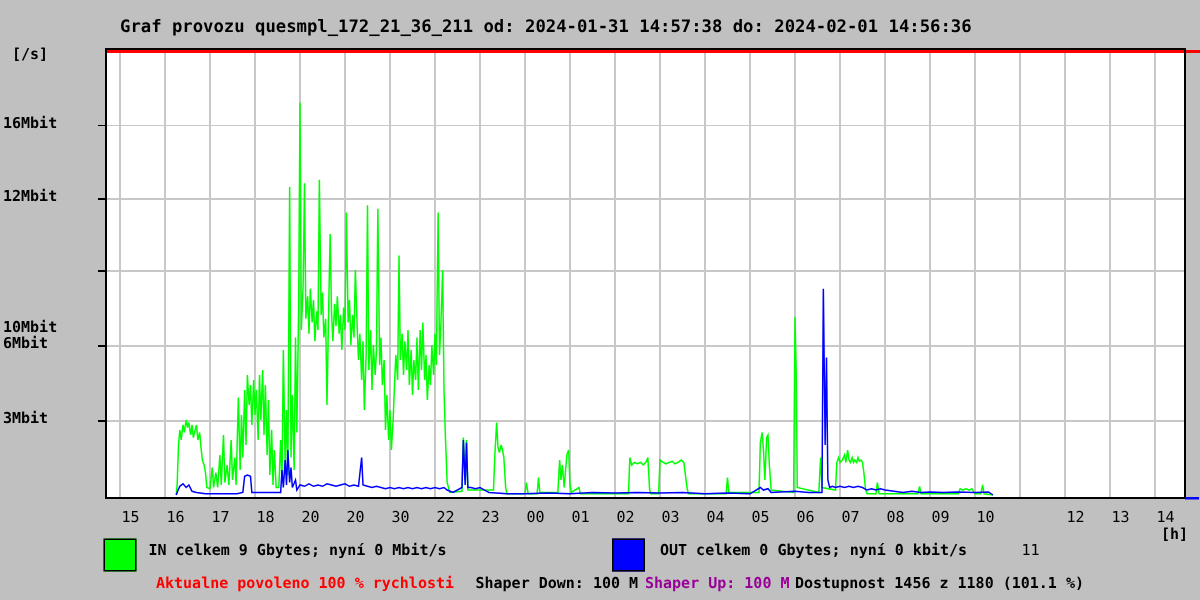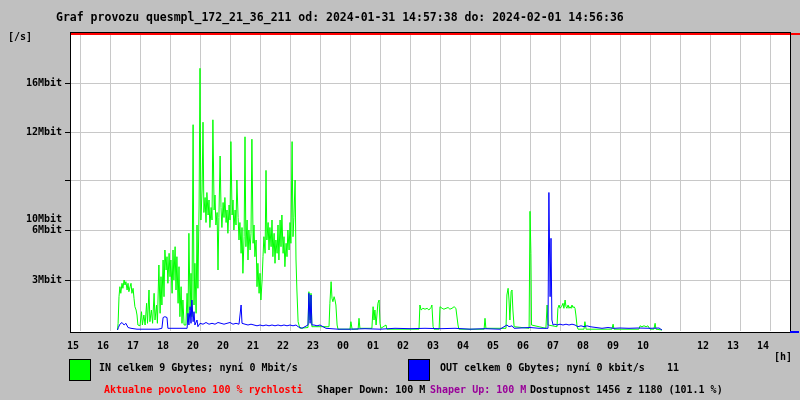--- a/index.html
+++ b/index.html
@@ -3,27 +3,27 @@
 <meta charset="utf-8">
 <style>
   html,body{margin:0;padding:0;}
   body{
     width:800px;height:400px;position:relative;overflow:hidden;
     background:#c0c0c0;
     font-family:"DejaVu Sans Mono","Liberation Mono",monospace;
     color:#000;
   }
   .abs{position:absolute;}
-  #title{left:56px;top:10px;font-size:11.5px;font-weight:bold;white-space:pre;text-align:right;}
+  #title{left:80px;top:10px;font-size:11.5px;font-weight:bold;white-space:pre;text-align:right;}
   #ylabel-unit{left:8px;top:31px;font-size:10px;font-weight:bold;}
   #chart-wrap{left:62px;top:32px;width:738px;height:301px;}
-  .ytick{position:absolute;left:2px;width:60px;text-align:right;
+  .ytick{position:absolute;left:2px;width:60px;text-align:left;
          font-size:10px;font-weight:bold;line-height:12px;}
-  .xtick{position:absolute;top:340px;width:26px;text-align:left;
-         font-size:10px;font-weight:bold;line-height:12px;}
+  .xtick{position:absolute;top:340px;width:26px;text-align:right;
+         font-size:10px;font-weight:normal;line-height:12px;}
   #xlabel-unit{top:351px;left:764px;width:28px;text-align:right;
                font-size:10px;font-weight:bold;}
   .legend-box{position:absolute;width:20px;height:20px;border:1px solid #000;}
   .legend-text{position:absolute;top:362px;font-size:10px;font-weight:bold;white-space:pre;}
   .footer-text{position:absolute;top:384px;font-size:10px;font-weight:bold;white-space:pre;}
 </style>
 </head>
 <body>
 
 <div id="title" class="abs">Graf provozu quesmpl_172_21_36_211 od: 2024-01-31 14:57:38 do: 2024-02-01 14:56:36</div>
@@ -83,21 +83,21 @@
     </svg>
 </div>
 
 <div id="xticks">
     <div class="xtick" style="left: 67px;">15</div>
     <div class="xtick" style="left: 97px;">16</div>
     <div class="xtick" style="left: 127px;">17</div>
     <div class="xtick" style="left: 157px;">18</div>
     <div class="xtick" style="left: 187px;">20</div>
     <div class="xtick" style="left: 217px;">20</div>
-    <div class="xtick" style="left: 247px;">21</div>
+    <div class="xtick" style="left: 247px;">30</div>
     <div class="xtick" style="left: 277px;">22</div>
     <div class="xtick" style="left: 307px;">23</div>
     <div class="xtick" style="left: 337px;">00</div>
     <div class="xtick" style="left: 367px;">01</div>
     <div class="xtick" style="left: 397px;">02</div>
     <div class="xtick" style="left: 427px;">03</div>
     <div class="xtick" style="left: 457px;">04</div>
     <div class="xtick" style="left: 487px;">05</div>
     <div class="xtick" style="left: 517px;">06</div>
     <div class="xtick" style="left: 547px;">07</div>

